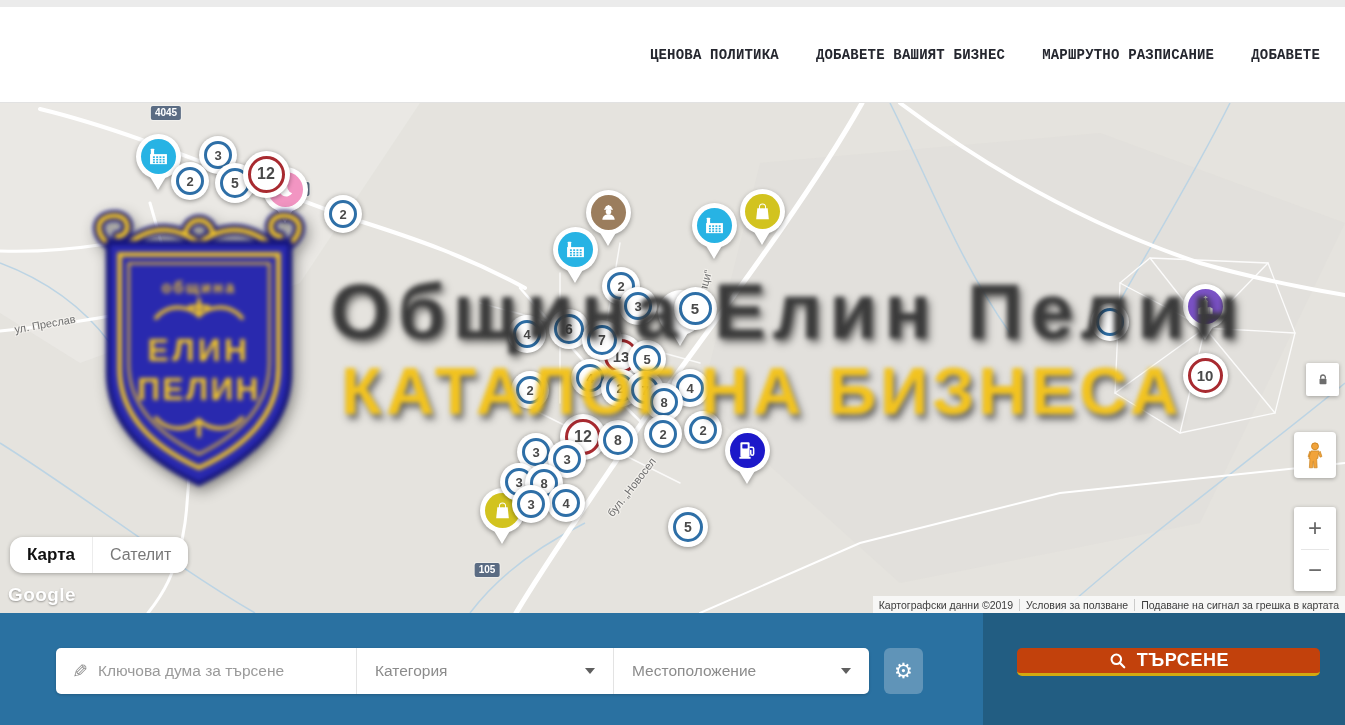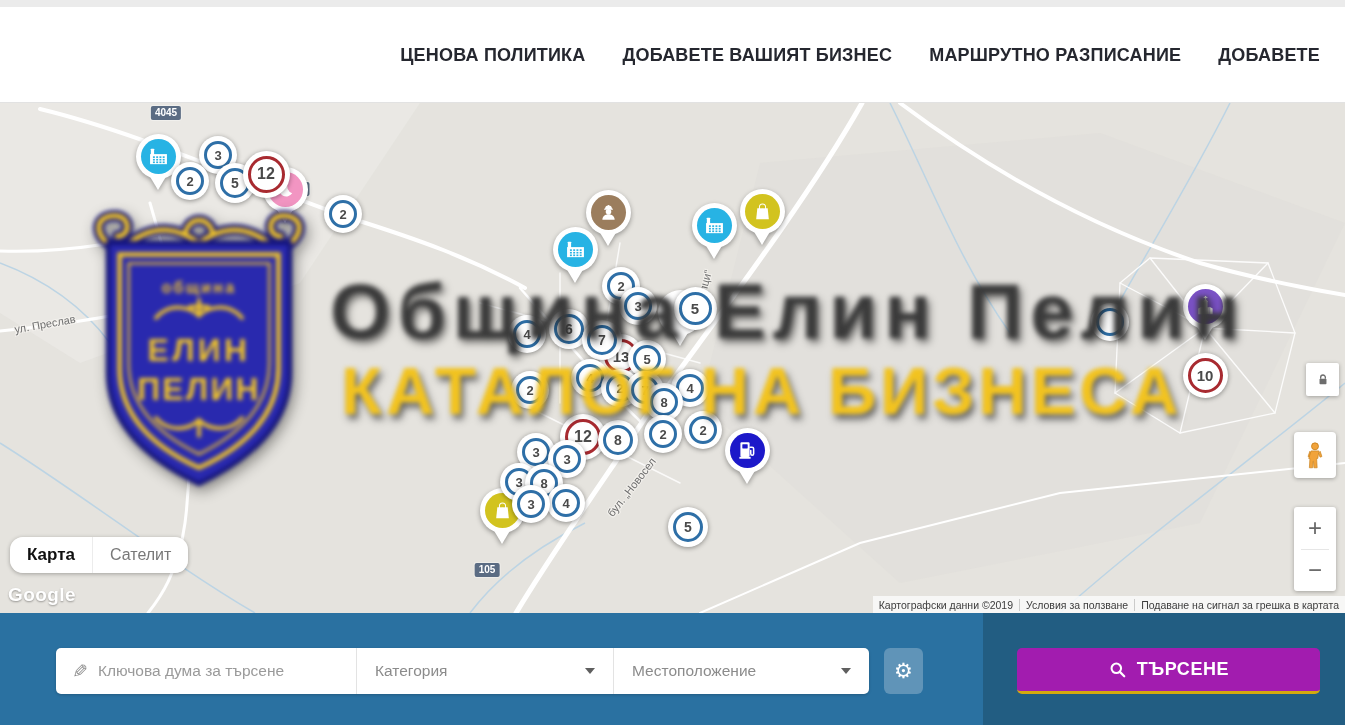--- a/index.html
+++ b/index.html
@@ -8,21 +8,21 @@
 
   
   .topstrip { position:absolute; left:0; top:0; width:100%; height:7px; background:#ebebeb; }
   .header { position:absolute; left:0; top:7px; width:100%; height:96px; background:#fff; border-bottom:1px solid #e2e2e2; }
   .logo-wrap { position:absolute; left:22px; top:13px; display:flex; align-items:center; cursor:pointer; }
   .logo-crest { width:50px; height:63px; }
   .site-title-block { margin-left:10px; }
   .site-title { font-size:21px; font-weight:bold; color:#454545; line-height:1.15; }
   .site-subtitle { font-size:17px; font-weight:bold; color:#ecb511; letter-spacing:.4px; line-height:1.2; }
   .nav { position:absolute; right:25px; top:0; height:96px; display:flex; align-items:center; gap:37px; }
-  .nav-item { font-size:18px; font-weight:bold; color:#25272f; letter-spacing:.2px; cursor:pointer; white-space:nowrap; }
+  .nav-item { font-size:14px; font-weight:bold; color:#25272f; letter-spacing:.2px; cursor:pointer; white-space:nowrap;font-family:Liberation Mono, monospace; }
 
   
   .map { position:absolute; left:0; top:103px; width:1345px; height:510px; background:#e5e3de; overflow:hidden; }
   .map svg.roads { position:absolute; left:0; top:0; z-index:1; }
 
   .labels-layer, .markers-layer { position:absolute; left:0; top:0; width:100%; height:100%; }
   .labels-layer { z-index:2; }
   .markers-layer { z-index:3; }
 
   .road-label { position:absolute; transform:translate(-50%,-50%); background:#5b6c83; color:#fff;
@@ -88,21 +88,21 @@
   .f-category { width:257px; padding:0 18px; }
   .f-location { width:256px; padding:0 18px; }
   .pencil-icon { font-size:19px; color:#8d8d8d; transform:scaleX(-1); margin-right:10px; }
   .kw-input { border:none; outline:none; flex:1; font-size:15.5px; color:#444; font-family:"Liberation Sans", sans-serif; background:transparent; }
   .kw-input::placeholder { color:#9a9a9a; }
   .select-value { font-size:15.5px; color:#8b8b8b; flex:1; }
   .caret { width:0; height:0; border-left:5px solid transparent; border-right:5px solid transparent;
     border-top:6px solid #5f5f5f; margin-left:8px; }
   .gear-btn { position:absolute; left:884px; top:35px; width:39px; height:46px; background:#6094b8; border:none;
     border-radius:6px; color:#fff; font-size:21px; cursor:pointer; display:flex; align-items:center; justify-content:center; }
-  .search-btn { position:absolute; left:1017px; top:35px; width:303px; height:46px; background:#a21caf;
+  .search-btn { position:absolute; left:1017px; top:35px; width:303px; height:28px; background:#c2410c;
     border:none; border-bottom:3px solid #d3a90f; border-radius:5px; color:#fff; font-size:18px; font-weight:bold;
     letter-spacing:.6px; cursor:pointer; display:flex; align-items:center; justify-content:center; gap:10px;
     font-family:"Liberation Sans", sans-serif; }
 </style>
 </head>
 <body>
 
 <svg width="0" height="0" style="position:absolute">
   <symbol id="crest" viewBox="0 0 100 126">
     <g stroke="#15157d" stroke-width="5" fill="none" stroke-linecap="round">

